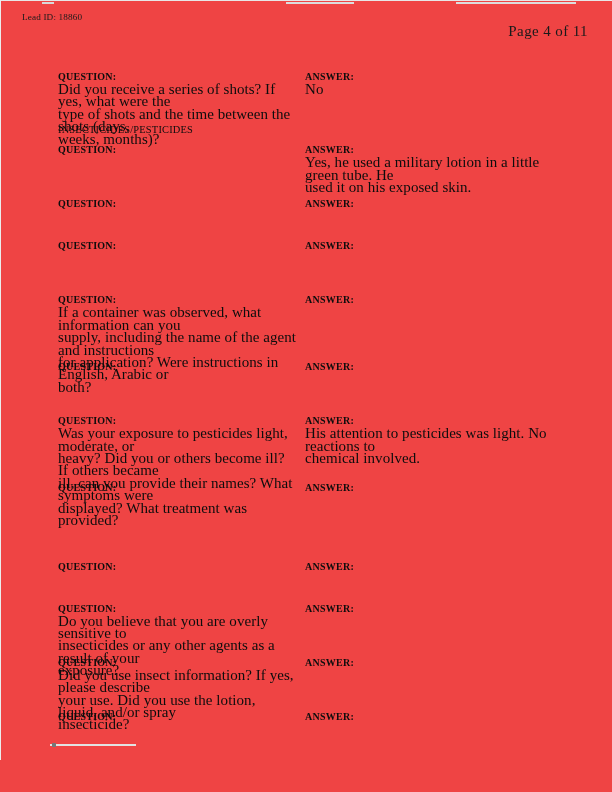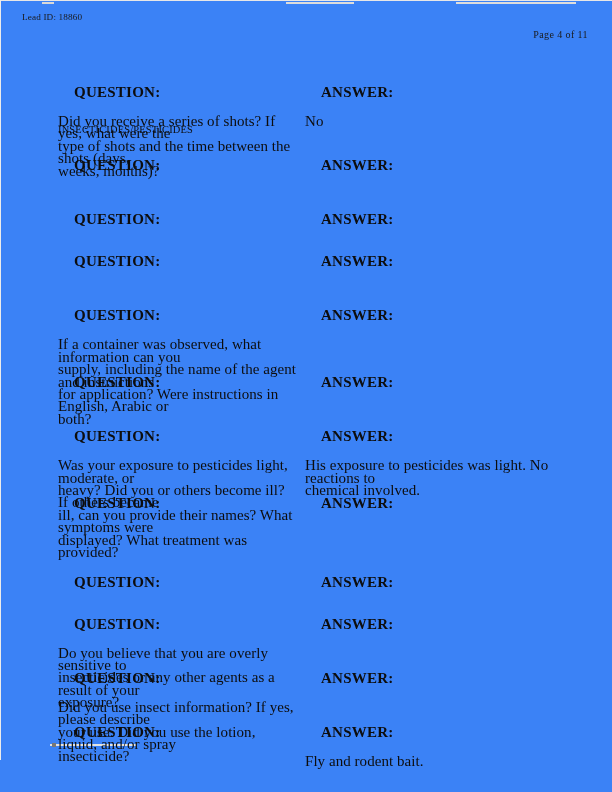--- a/index.html
+++ b/index.html
@@ -5,21 +5,21 @@
 <style>
   html, body {
     margin: 0;
     padding: 0;
     background: #ffffff;
   }
   .page {
     position: relative;
     width: 612px;
     height: 792px;
-    background: #3b82f6;
+    background: #ef4444;
     overflow: hidden;
     font-family: "Liberation Serif", "DejaVu Serif", serif;
     color: #0d0d0d;
     box-sizing: border-box;
   }
   
   .scan-edge-top {
     position: absolute;
     left: 0; top: 0;
     width: 612px; height: 1px;
@@ -71,22 +71,22 @@
   .hdr-lead {
     position: absolute;
     left: 22px; top: 0;
     font-size: 9.2px;
     letter-spacing: 0.15px;
     white-space: nowrap;
     color: #1a1a1a;
   }
   .hdr-page {
     position: absolute;
-    right: 24px; top: 17px;
-    font-size: 10px;
+    right: 24px; top: 11px;
+    font-size: 15px;
     letter-spacing: 0.4px;
     white-space: nowrap;
     color: #1a1a1a;
   }
 
   
   .body {
     position: absolute;
     left: 0; top: 70px;
     width: 612px;
@@ -101,24 +101,24 @@
     left: 58px;
     width: 240px;
   }
   .col-a {
     position: absolute;
     left: 305px;
     width: 250px;
   }
   .lbl {
     font-weight: bold;
-    font-size: 15px;
+    font-size: 10px;
     letter-spacing: 0.25px;
     line-height: 13px;
-    margin: 16px;
+    margin: 0;
   }
   .txt {
     font-size: 15px;
     line-height: 12.4px;
     margin: 0;
     white-space: pre-line;
     letter-spacing: 0.05px;
   }
   .section-head {
     position: absolute;
@@ -160,20 +160,22 @@
           <div class="txt">No</div>
         </div>
       </div>
       <div class="section-head" style="top: 54.2px;">INSECTICIDES/PESTICIDES</div>
       <div class="qa-row" style="position: absolute; top: 73.2px; left: 0px;">
         <div class="col-q">
           <div class="lbl">QUESTION:</div>
         </div>
         <div class="col-a">
           <div class="lbl">ANSWER:</div>
+          <div class="txt">Yes, he used a military lotion in a little green tube.  He
+used it on his exposed skin.</div>
         </div>
       </div>
       <div class="qa-row" style="position: absolute; top: 127.4px; left: 0px;">
         <div class="col-q">
           <div class="lbl">QUESTION:</div>
         </div>
         <div class="col-a">
           <div class="lbl">ANSWER:</div>
           <div class="txt"></div>
         </div>
@@ -212,21 +214,21 @@
       <div class="qa-row" style="position: absolute; top: 344.2px; left: 0px;">
         <div class="col-q">
           <div class="lbl">QUESTION:</div>
           <div class="txt">Was your exposure to pesticides light, moderate, or
 heavy?  Did you or others become ill?  If others became
 ill, can you provide their names?  What symptoms were
 displayed?  What treatment was provided?</div>
         </div>
         <div class="col-a">
           <div class="lbl">ANSWER:</div>
-          <div class="txt">His exposure to pesticides was light.  No reactions to
+          <div class="txt">His attention to pesticides was light.  No reactions to
 chemical involved.</div>
         </div>
       </div>
       <div class="qa-row" style="position: absolute; top: 410.8px; left: 0px;">
         <div class="col-q">
           <div class="lbl">QUESTION:</div>
         </div>
         <div class="col-a">
           <div class="lbl">ANSWER:</div>
           <div class="txt"></div>
@@ -264,18 +266,17 @@
           <div class="lbl">ANSWER:</div>
           <div class="txt"></div>
         </div>
       </div>
       <div class="qa-row" style="position: absolute; top: 640px; left: 0px;">
         <div class="col-q">
           <div class="lbl">QUESTION:</div>
         </div>
         <div class="col-a">
           <div class="lbl">ANSWER:</div>
-          <div class="txt">Fly and rodent bait.</div>
         </div>
       </div>
     </div>
 
 </div>
 
 </body></html>

